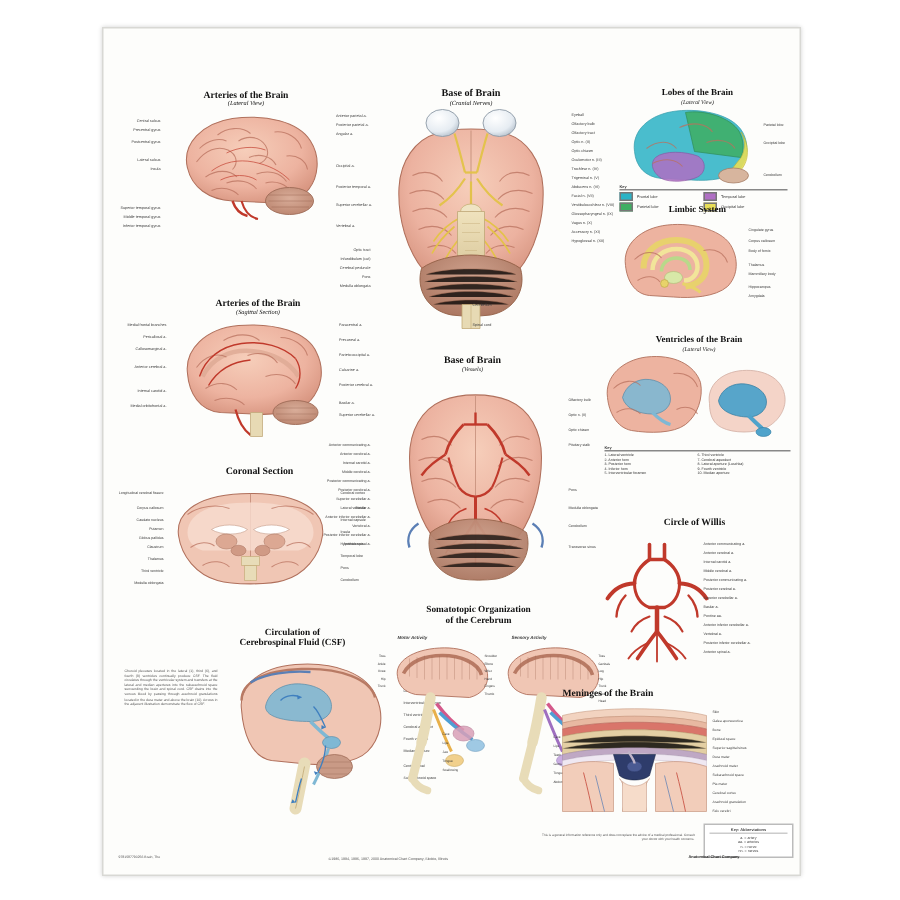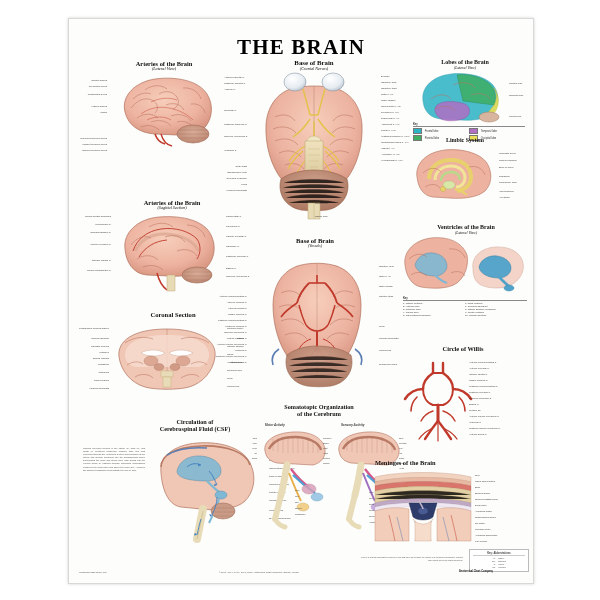--- a/index.html
+++ b/index.html
@@ -24,21 +24,20 @@
   svg{display:block;overflow:visible;}
   .gyr{stroke:#b9715e;stroke-width:.7;fill:none;opacity:.75;}
   .art{stroke:#c0392b;fill:none;}
   .nrv{stroke:#e3c348;fill:none;}
 </style>
 </head>
 <body>
 
 <div id="poster">
 
-  <div class="title">THE BRAIN</div>
 
   <div class="hdr" style="left:30px;top:41px;width:130px;font-size:6.4px;">
     <span>Arteries of the Brain</span>
     <span class="sub" style="font-size:4.2px;">(Lateral View)</span>
   </div>
 
   <div class="panel" style="left:42px;top:53px;width:110px;height:80px;">
     <svg viewBox="0 0 110 80" width="110" height="80">
       <defs>
         <radialGradient id="gBrainL" cx="45%" cy="38%" r="70%">

